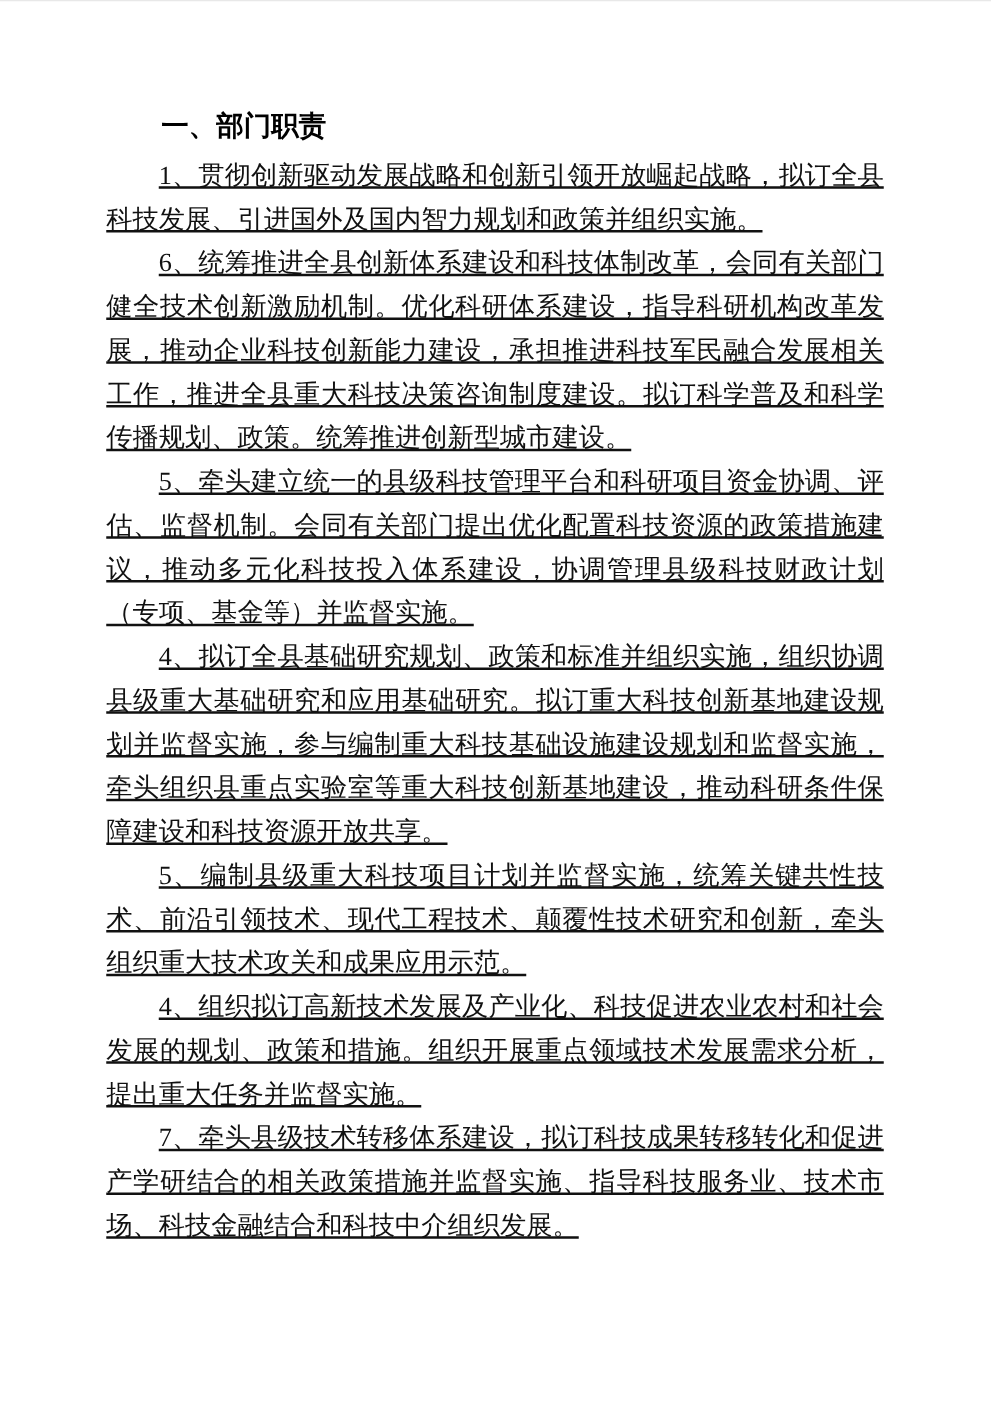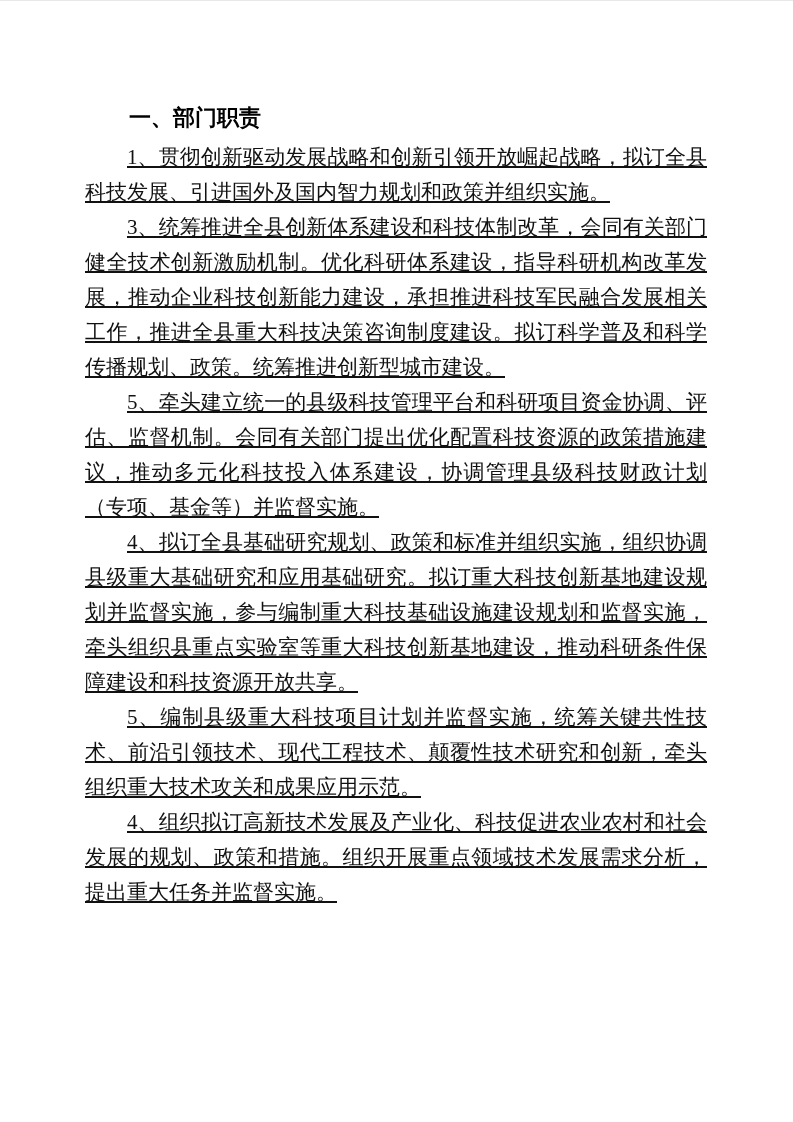--- a/index.html
+++ b/index.html
@@ -14,21 +14,21 @@
       position: relative;
       overflow: hidden;
       font-family: "Liberation Serif", serif;
       color: #111111;
       border-top: 1px solid #e8e8e8;
       box-sizing: border-box;
     }
     .page-content {
       position: absolute;
       left: 85px;
-      top: 101px;
+      top: 84px;
       width: 622px;
     }
     .doc-heading {
       font-family: "Liberation Sans", "DejaVu Sans", sans-serif;
       font-weight: bold;
       font-size: 22px;
       line-height: 32px;
       text-indent: 2em;
       margin: 0 0 6px 0;
       color: #000000;
@@ -43,18 +43,19 @@
       color: #111111;
       text-decoration: underline;
     }
   </style>
 </head>
 <body>
 
 <div class="page-content">
   <h2 class="doc-heading">一、部门职责</h2>
   <p class="doc-paragraph">1、贯彻创新驱动发展战略和创新引领开放崛起战略，拟订全县科技发展、引进国外及国内智力规划和政策并组织实施。</p>
-  <p class="doc-paragraph">3、统筹推进全县创新体系建设和科技体制改革，会同有关部门健全技术创新激励机制。优化科研体系建设，指导科研机构改革发展，推动企业科技创新能力建设，承担推进科技军民融合发展相关工作，推进全县重大科技决策咨询制度建设。拟订科学普及和科学传播规划、政策。统筹推进创新型城市建设。</p>
+  <p class="doc-paragraph">6、统筹推进全县创新体系建设和科技体制改革，会同有关部门健全技术创新激励机制。优化科研体系建设，指导科研机构改革发展，推动企业科技创新能力建设，承担推进科技军民融合发展相关工作，推进全县重大科技决策咨询制度建设。拟订科学普及和科学传播规划、政策。统筹推进创新型城市建设。</p>
   <p class="doc-paragraph">5、牵头建立统一的县级科技管理平台和科研项目资金协调、评估、监督机制。会同有关部门提出优化配置科技资源的政策措施建议，推动多元化科技投入体系建设，协调管理县级科技财政计划（专项、基金等）并监督实施。</p>
   <p class="doc-paragraph">4、拟订全县基础研究规划、政策和标准并组织实施，组织协调县级重大基础研究和应用基础研究。拟订重大科技创新基地建设规划并监督实施，参与编制重大科技基础设施建设规划和监督实施，牵头组织县重点实验室等重大科技创新基地建设，推动科研条件保障建设和科技资源开放共享。</p>
   <p class="doc-paragraph">5、编制县级重大科技项目计划并监督实施，统筹关键共性技术、前沿引领技术、现代工程技术、颠覆性技术研究和创新，牵头组织重大技术攻关和成果应用示范。</p>
   <p class="doc-paragraph">4、组织拟订高新技术发展及产业化、科技促进农业农村和社会发展的规划、政策和措施。组织开展重点领域技术发展需求分析，提出重大任务并监督实施。</p>
+  <p class="doc-paragraph">7、牵头县级技术转移体系建设，拟订科技成果转移转化和促进产学研结合的相关政策措施并监督实施、指导科技服务业、技术市场、科技金融结合和科技中介组织发展。</p>
 </div>
 
 </body></html>

